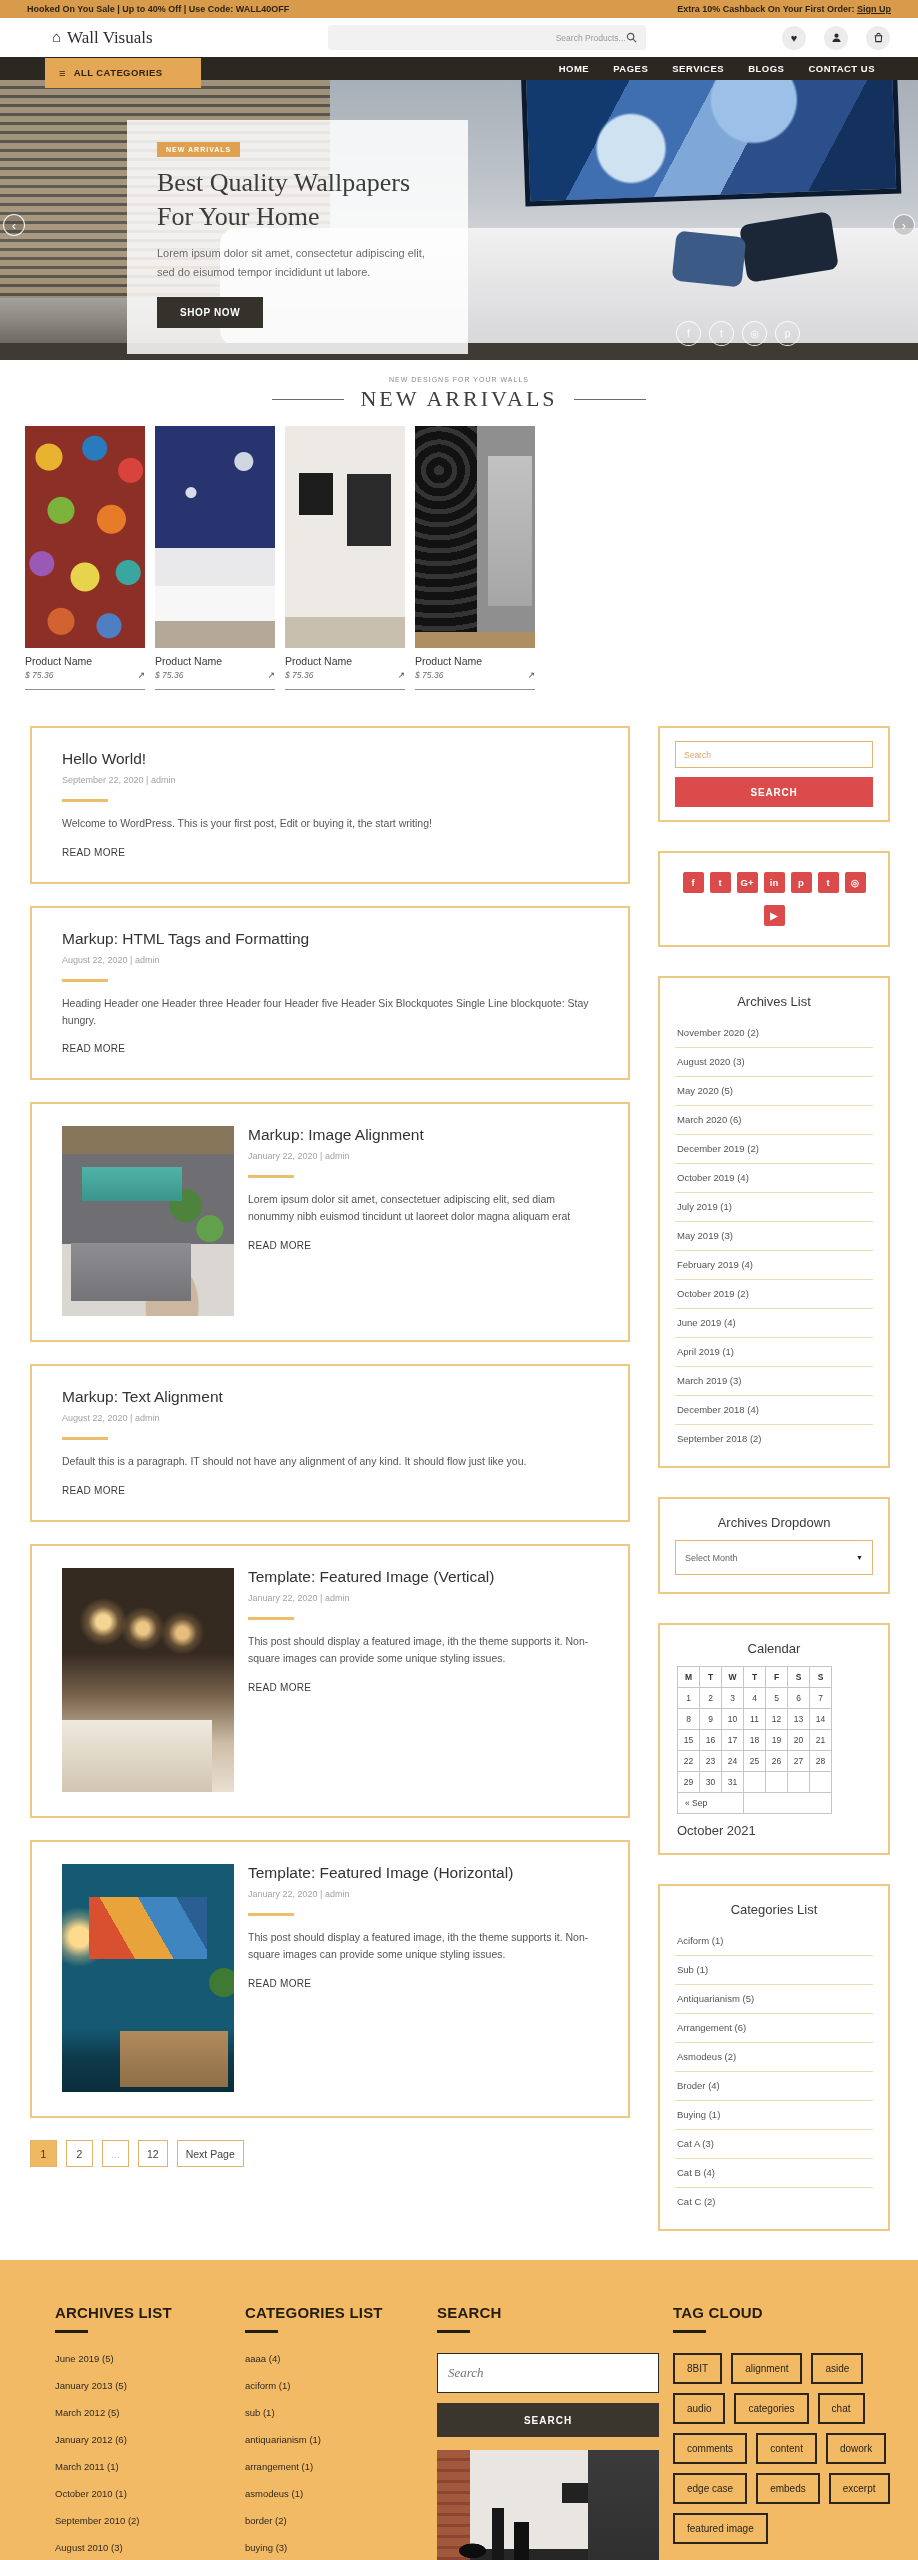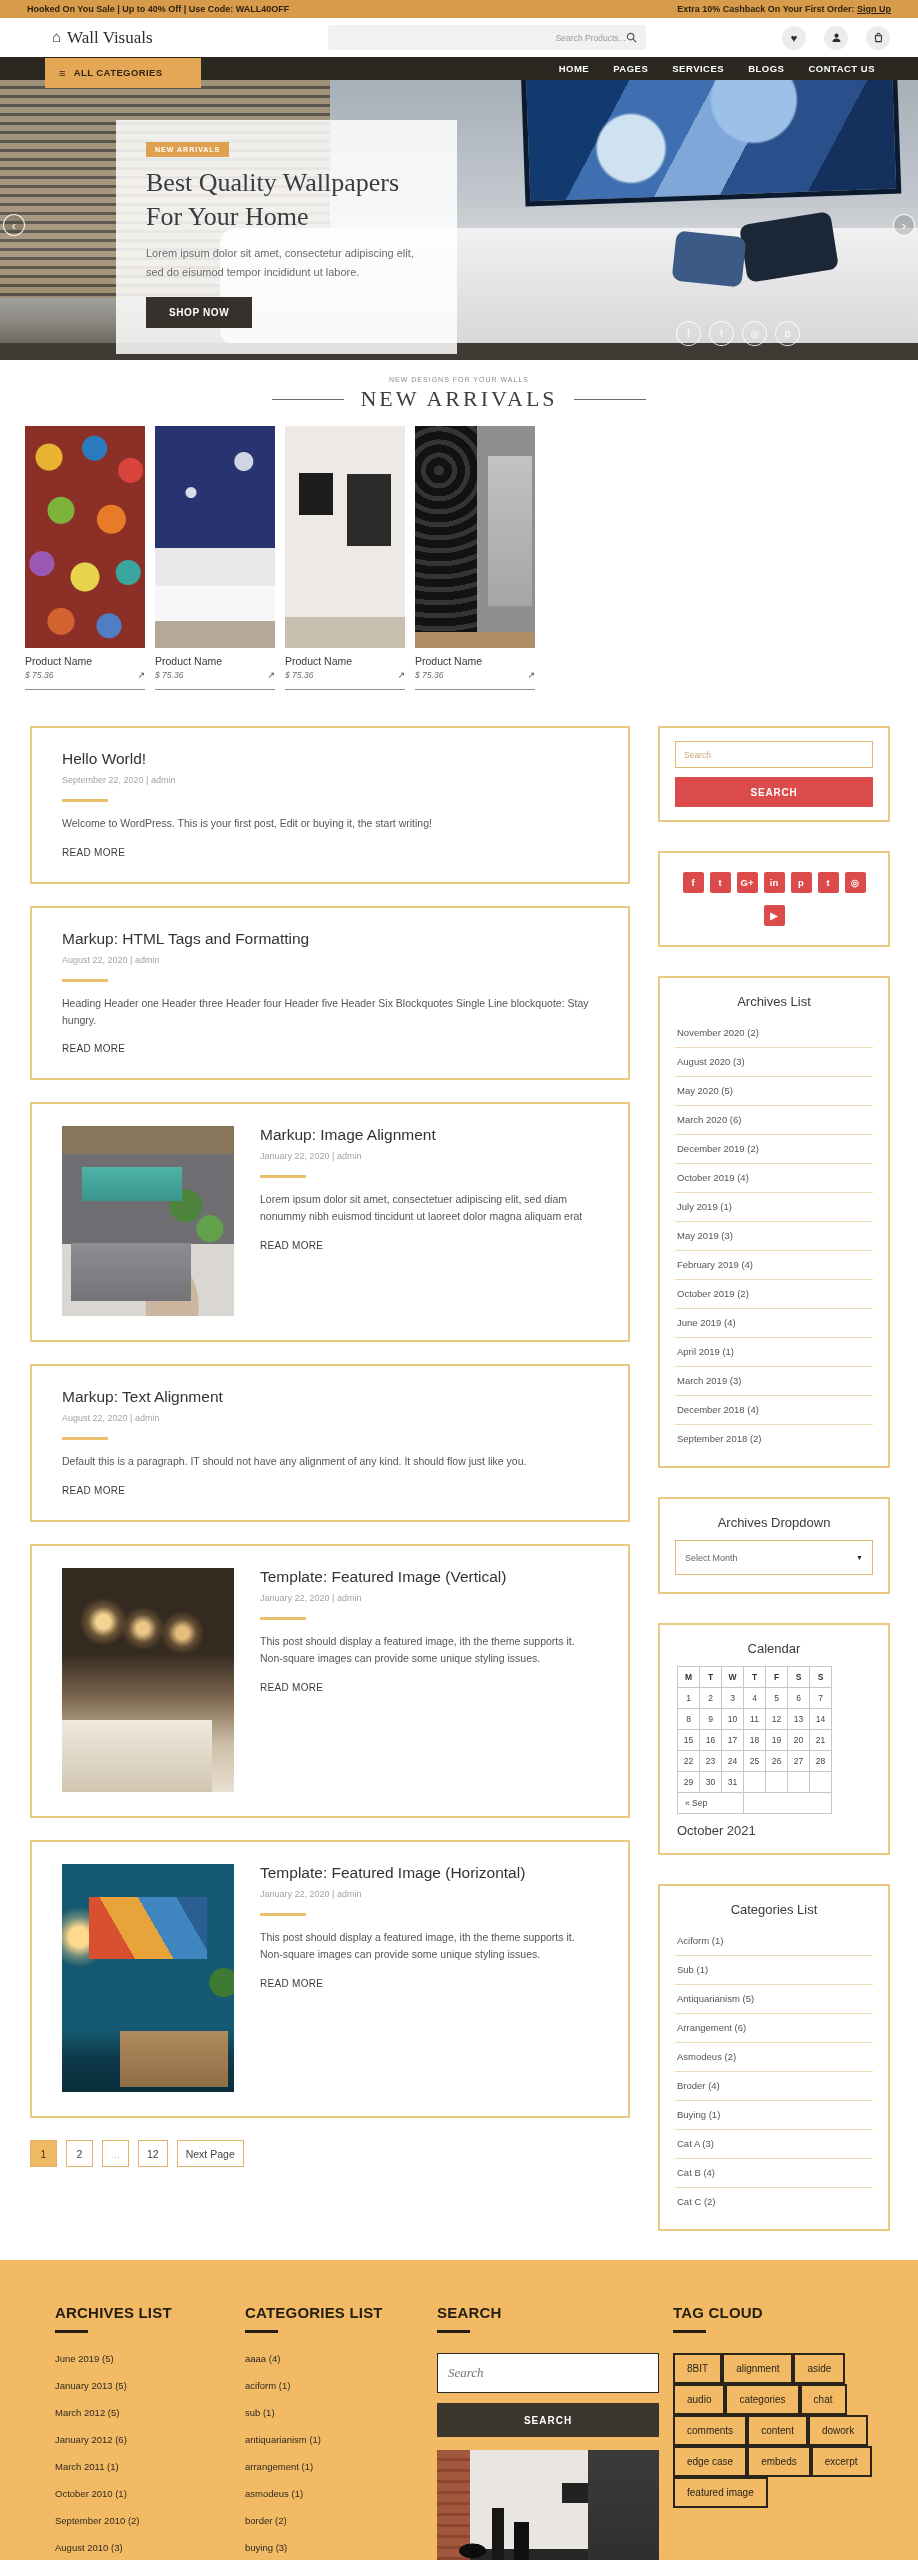--- a/index.html
+++ b/index.html
@@ -35,21 +35,21 @@
   .hero-blinds { position:absolute; left:0; top:0; width:36%; height:78%; background:repeating-linear-gradient(180deg, rgba(158,137,104,.92) 0 6px, rgba(62,56,45,.9) 6px 9px); opacity:.85; }
   .hero-art { position:absolute; left:57%; top:-7%; width:41%; height:50%; border:5px solid #0b1a2e; transform:rotate(-2deg);
     background:
       radial-gradient(circle at 28% 62%, #cfe2f2 0 12%, rgba(0,0,0,0) 13%),
       radial-gradient(circle at 62% 28%, #9cc0e8 0 17%, rgba(0,0,0,0) 18%),
       linear-gradient(120deg,#123a6e 0 25%,#3f6fb0 25% 45%,#7fa8d8 45% 60%,#2a4f8a 60% 80%,#14305c 80%); }
   .hero-sofa { position:absolute; left:24%; bottom:5%; width:78%; height:42%; background:linear-gradient(180deg,#f1f1f2,#d7d7d9); border-radius:16px; }
   .hero-pillow1 { position:absolute; right:9%; bottom:30%; width:92px; height:58px; background:#1b2636; border-radius:9px; transform:rotate(-9deg); }
   .hero-pillow2 { position:absolute; right:19%; bottom:27%; width:70px; height:50px; background:#3c5a86; border-radius:9px; transform:rotate(6deg); }
   .hero-floor { position:absolute; bottom:0; width:100%; height:6%; background:#3e3b34; }
-  .hero-card { position:absolute; left:116px; top:40px; width:341px; background:rgba(255,255,255,.85); padding:18px 30px 26px; z-index:3; }
+  .hero-card { position:absolute; left:127px; top:40px; width:341px; background:rgba(255,255,255,.85); padding:18px 30px 26px; z-index:3; }
   .hero-badge { display:inline-block; background:#dfa14f; color:#fff; font-size:7px; font-weight:700; letter-spacing:1px; padding:4px 9px; }
   .hero-title { font-size:26px; color:#3c3c3c; line-height:1.3; margin-top:9px; font-weight:500; }
   .hero-text { font-size:11px; color:#6b6b6b; line-height:1.75; margin-top:10px; }
   .hero-btn { display:inline-block; background:#35322c; color:#fff; font-size:10px; font-weight:700; letter-spacing:.6px; padding:10px 23px; margin-top:15px; cursor:pointer; }
   .hero-socials { position:absolute; right:118px; bottom:14px; display:flex; gap:8px; z-index:3; }
   .hero-soc { width:25px; height:25px; border:1px solid rgba(255,255,255,.85); border-radius:50%; color:#fff; font-size:10px; display:flex; align-items:center; justify-content:center; background:rgba(255,255,255,.06); cursor:pointer; }
   .hero-arrow { position:absolute; top:48%; width:22px; height:22px; border:1px solid rgba(255,255,255,.9); border-radius:50%; color:#fff; display:flex; align-items:center; justify-content:center; font-size:13px; z-index:4; cursor:pointer; background:rgba(40,40,40,.18); }
   .hero-prev { left:3px; } .hero-next { right:3px; }
 
   
@@ -93,21 +93,21 @@
     linear-gradient(90deg, rgba(0,0,0,0) 0 52%, #8f8f8f 52%),
     repeating-radial-gradient(circle at 20% 20%, #343434 0 5px, #121212 5px 13px); }
 
   
   .main { display:flex; gap:28px; padding:0 28px 0 30px; margin-top:10px;border-radius:16px; }
   .col-posts { width:600px; }
   .col-side { flex:1; }
 
   
   .post { border:2px solid #ecca83; background:#fff; padding:22px 30px 24px; margin-bottom:22px; }
-  .post-flex { display:flex; gap:26px; }
+  .post-flex { display:flex; gap:14px; }
   .post-title { font-size:15.5px; font-weight:400; color:#333; cursor:pointer; }
   .post-meta { font-size:9px; color:#a3a3a3; margin-top:7px; }
   .post-bar { width:46px; height:3px; background:#edbf6d; margin:14px 0 13px; }
   .post-excerpt { font-size:10.5px; color:#555; line-height:1.6; }
   .post-readmore { font-size:10px; color:#3b3b3b; letter-spacing:.3px; margin-top:15px; cursor:pointer; }
   .post-thumb { flex:0 0 172px; cursor:pointer; background-color:#888; }
   .post-body { flex:1; min-width:0; }
   .t190 { height:190px; } .t224 { height:224px; } .t228 { height:228px; }
   .img-bedroom-gray { background:
     linear-gradient(#4fb3a7,#3a958b) 28% 26%/100px 34px no-repeat,
@@ -166,21 +166,21 @@
   .f-btn { width:100%; height:34px; margin-top:10px; background:#3a352d; border:none; color:#fff; font-size:10px; font-weight:700; letter-spacing:1px; cursor:pointer; font-family:"Liberation Sans",sans-serif; }
   .f-img { margin-top:13px; width:100%; height:112px; background-color:#e9e6e1; background:
     linear-gradient(#171717,#171717) 26% 100%/12px 54px no-repeat,
     linear-gradient(#101010,#101010) 37% 100%/15px 40px no-repeat,
     radial-gradient(ellipse at 16% 90%, #0d0d0d 0 13px, rgba(0,0,0,0) 14px),
     linear-gradient(#222,#222) 64% 36%/26px 20px no-repeat,
     linear-gradient(#3b3b3b,#2f2f2f) 100% 0/32% 100% no-repeat,
     repeating-linear-gradient(180deg,#a2583c 0 8px,#8d4730 8px 11px) 0 0/15% 100% no-repeat,
     linear-gradient(0deg,#262626 0 13px, rgba(0,0,0,0) 13px),
     linear-gradient(#e9e6e1,#e9e6e1); }
-  .tags { display:flex; flex-wrap:wrap; max-width:218px; }
+  .tags { display:flex; flex-wrap:wrap; gap:9px; max-width:218px; }
   .tag { border:2px solid #2a241a; padding:8px 12px; font-size:10px; color:#2a241a; cursor:pointer; }
 </style>
 </head>
 <body>
 
 <div class="topbar">
   <div>
     <span>Hooked On You Sale | Up to 40% Off | Use Code: </span><b>WALL40OFF</b>
   </div>
   <div>

